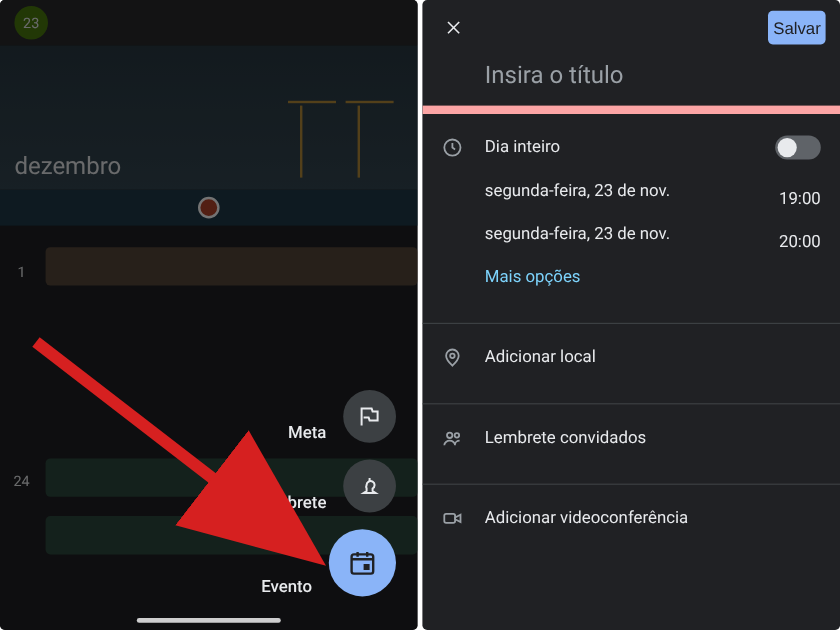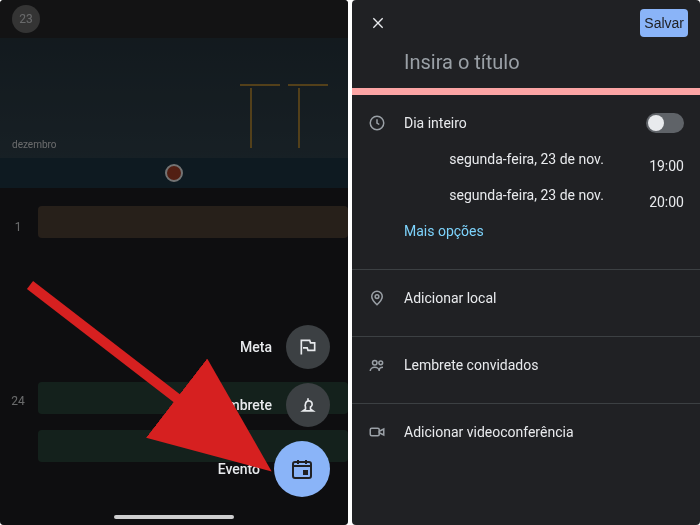--- a/index.html
+++ b/index.html
@@ -3,54 +3,54 @@
 <meta charset="utf-8">
 <style>
   * { box-sizing: border-box; margin: 0; padding: 0; }
   html, body { width: 700px; height: 525px; background: #fff; font-family: -apple-system, Roboto, Arial, sans-serif; }
   .wrap { display: flex; width: 700px; height: 525px; gap: 4px; }
   .pane { position: relative; flex: 1; background: #202124; overflow: hidden; border-radius: 4px; }
   
   .left .dim-layer { position: absolute; inset: 0; background: rgba(0,0,0,0.55); pointer-events: none; }
   .left .bg { position: absolute; inset: 0; }
   .bg-topbar { height: 38px; background: #2a2b2d; display:flex; align-items:center; padding:0 12px; color:#9aa0a6; font-size:11px; }
-  .bg-date-circle { width:28px; height:28px; border-radius:50%; background:#737373; display:flex; align-items:center; justify-content:center; color:#e8eaed; font-size:12px; margin-right:10px;}
-  .bg-illus { height:120px; background: linear-gradient(180deg,#2b3a44 0%, #344752 100%); display:flex; align-items:flex-end; padding:8px 12px; color:#e8eaed; font-size:10px; position:relative; }
+  .bg-date-circle { width:28px; height:28px; border-radius:50%; background:#4d7c0f; display:flex; align-items:center; justify-content:center; color:#e8eaed; font-size:12px; margin-right:10px;}
+  .bg-illus { height:120px; background: linear-gradient(180deg,#2b3a44 0%, #344752 100%); display:flex; align-items:flex-end; padding:8px 12px; color:#e8eaed; font-size:20px; position:relative; }
   .bg-illus .cranes { position:absolute; right:20px; bottom:10px; display:flex; gap:8px; }
   .crane { width:40px; height:70px; position:relative; }
   .crane::before { content:""; position:absolute; left:10px; bottom:0; width:2px; height:60px; background:#b98f3a; }
   .crane::after { content:""; position:absolute; left:0; top:6px; width:40px; height:2px; background:#b98f3a; }
   .bg-wave { height:30px; background:#1f3a4a; display:flex; align-items:center; justify-content:center; }
   .buoy { width:18px; height:18px; border-radius:50%; background:#b5452c; border:2px solid #fff; }
   .bg-rows { padding:10px 0; }
   .bg-daynum { position:absolute; left:8px; color:#e8eaed; font-size:12px; width:20px; text-align:center;}
   .bg-event { height:32px; background:#57473a; margin:8px 0 8px 38px; border-radius:4px; padding:4px 8px; color:#e8eaed; font-size:10px; display:flex; flex-direction:column; justify-content:center; }
   .bg-event.alt { background:#2d4a3e; }
   
   .fab-menu { position:absolute; right:18px; bottom:28px; display:flex; flex-direction:column; align-items:flex-end; gap:14px; }
-  .fab-row { display:flex; align-items:center; gap:14px; }
+  .fab-row { display:flex; align-items:flex-end; gap:14px; }
   .fab-label { color:#e8eaed; font-size:14px; font-weight:500; }
   .fab-btn { width:44px; height:44px; border-radius:50%; background:#3c4043; display:flex; align-items:center; justify-content:center; color:#e8eaed; }
   .fab-btn.primary { width:56px; height:56px; background:#8ab4f8; color:#202124; }
   .home-indicator { position:absolute; bottom:6px; left:50%; transform:translateX(-50%); width:120px; height:4px; border-radius:2px; background:#fff; opacity:.8;}
   
   .arrow { position:absolute; left:20px; top:275px; width:280px; height:200px; pointer-events:none; }
   .arrow svg { width:100%; height:100%; overflow:visible; }
   
   .right .topbar { height:46px; display:flex; align-items:center; justify-content:space-between; padding:0 12px; }
   .close-x { color:#e8eaed; font-size:18px; width:28px; height:28px; display:flex; align-items:center; justify-content:center; cursor:pointer;}
   .save-btn { background:#8ab4f8; color:#202124; font-size:14px; font-weight:500; border:none; border-radius:4px; padding:6px 4px; cursor:pointer;}
   .title-input { padding:4px 18px 14px 52px; color:#9aa0a6; font-size:20px; border-bottom:7px solid #fca5a5;}
   .section { border-bottom:1px solid #3c4043; padding:10px 16px 20px 16px; }
   .row { display:flex; align-items:center; min-height:36px; color:#e8eaed; font-size:14px;}
   .row .icon-slot { width:36px; display:flex; align-items:center; justify-content:flex-start; color:#9aa0a6;}
   .row .grow { flex:1; }
   .row .time { color:#e8eaed; font-size:14px;margin-top:13px; }
   .row.subtle { color:#7dd3fc; }
-  .row.indent { padding-left:36px;text-align:center; }
+  .row.indent { padding-left:36px; }
   .toggle { width:38px; height:20px; background:#5f6368; border-radius:10px; position:relative; }
   .toggle .knob { position:absolute; left:2px; top:2px; width:16px; height:16px; border-radius:50%; background:#e8eaed; }
   svg { display:block; }
 </style>
 </head>
 <body>
 
 <div class="wrap">
 
   <div class="pane left">

